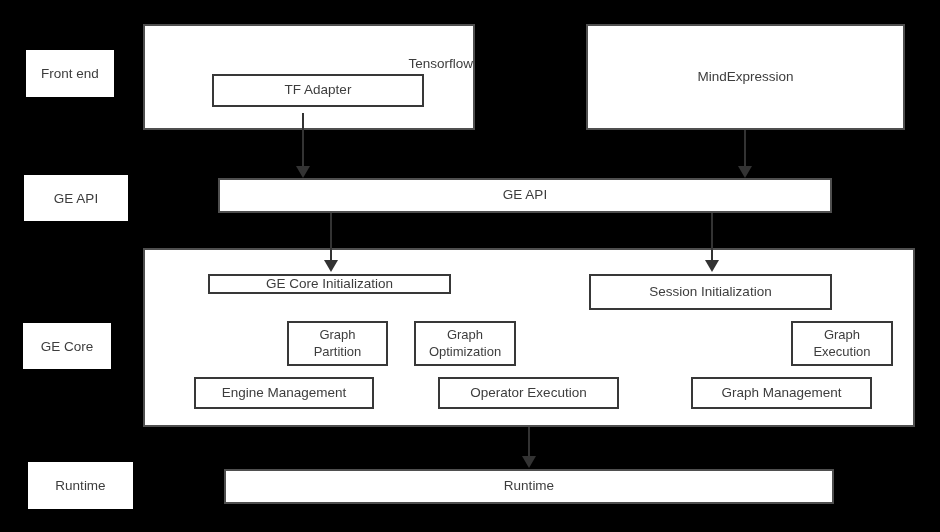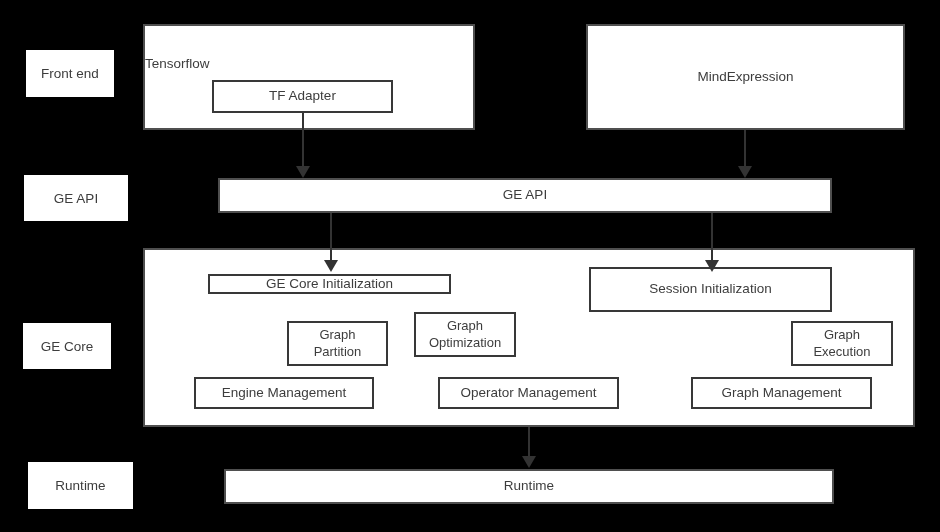--- a/index.html
+++ b/index.html
@@ -19,21 +19,21 @@
     border:2px solid var(--outer-border);
     display:flex;align-items:center;justify-content:center;
     font-size:13.5px;line-height:1.25;text-align:center;color:var(--text);
   }
   .inner{border-color:var(--inner-border);z-index:3;}
   .rlabel{
     position:absolute;background:var(--box-fill);border:none;
     display:flex;align-items:center;justify-content:center;
     font-size:13.5px;color:var(--text);
   }
-  .tf-title{position:absolute;top:30px;left:0;width:100%;text-align:left;font-size:13.5px;}
+  .tf-title{position:absolute;top:30px;left:0;width:100%;text-align:right;font-size:13.5px;}
   .arrow{position:absolute;width:14px;z-index:4;}
   .arrow .shaft{position:absolute;left:6px;top:0;width:2px;background:var(--arrow);}
   .arrow .head{
     position:absolute;left:0;bottom:0;width:0;height:0;
     border-left:7px solid transparent;border-right:7px solid transparent;
     border-top:12px solid var(--arrow);
   }
   .module{font-size:13px;padding:0 6px;}
 </style>
 </head>
@@ -42,37 +42,37 @@
 <div class="stage">
 
   <div class="rlabel" style="left:26px;top:50px;width:88px;height:47px">Front end</div>
   <div class="rlabel" style="left:24px;top:175px;width:104px;height:46px">GE API</div>
   <div class="rlabel" style="left:23px;top:323px;width:88px;height:46px">GE Core</div>
   <div class="rlabel" style="left:28px;top:462px;width:105px;height:47px">Runtime</div>
 
   <div class="box" style="left:143px;top:24px;width:332px;height:106px">
     <span class="tf-title">Tensorflow</span>
   </div>
-  <div class="box inner" style="left:212px;top:80px;width:181px;height:33px">TF Adapter</div>
+  <div class="box inner" style="left:212px;top:74px;width:212px;height:33px">TF Adapter</div>
 
   <div class="box" style="left:586px;top:24px;width:319px;height:106px">MindExpression</div>
 
   <div class="box" style="left:218px;top:178px;width:614px;height:35px">GE API</div>
 
   <div class="box" style="left:143px;top:248px;width:772px;height:179px"></div>
 
   <div class="box inner" style="left:208px;top:274px;width:243px;height:20px">GE Core Initialization</div>
-  <div class="box inner" style="left:589px;top:267px;width:243px;height:45px">Session Initialization</div>
+  <div class="box inner" style="left:589px;top:274px;width:243px;height:36px">Session Initialization</div>
 
   <div class="box inner module" style="left:287px;top:321px;width:101px;height:45px">Graph Partition</div>
-  <div class="box inner module" style="left:414px;top:312px;width:102px;height:45px">Graph Optimization</div>
+  <div class="box inner module" style="left:414px;top:321px;width:102px;height:45px">Graph Optimization</div>
   <div class="box inner module" style="left:791px;top:321px;width:102px;height:45px">Graph Execution</div>
 
   <div class="box inner" style="left:194px;top:377px;width:180px;height:32px">Engine Management</div>
-  <div class="box inner" style="left:438px;top:377px;width:181px;height:32px">Operator Management</div>
+  <div class="box inner" style="left:438px;top:377px;width:181px;height:32px">Operator Execution</div>
   <div class="box inner" style="left:691px;top:377px;width:181px;height:32px">Graph Management</div>
 
   <div class="box" style="left:224px;top:469px;width:610px;height:35px">Runtime</div>
 
   <div class="arrow" style="left:296px;top:113px;height:65px">
     <div class="shaft" style="height:54px"></div>
       <div class="head"></div>
   </div>
   <div class="arrow" style="left:738px;top:130px;height:48px">
     <div class="shaft" style="height:37px"></div>

